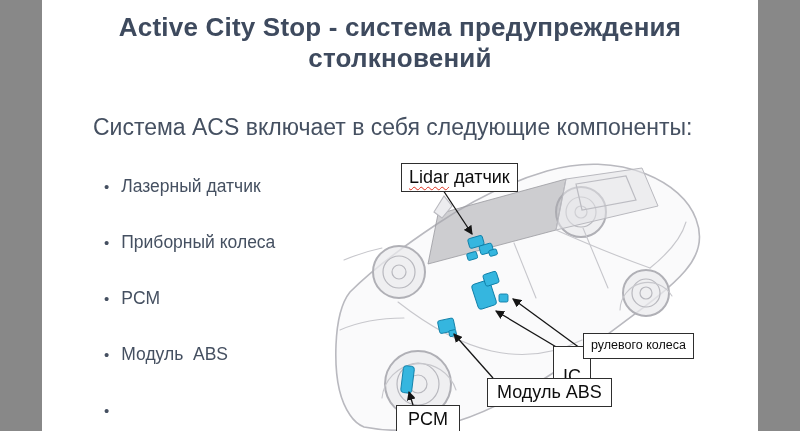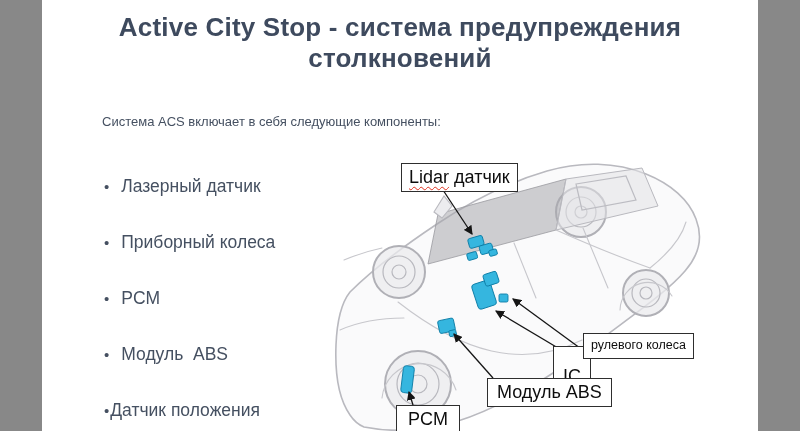--- a/index.html
+++ b/index.html
@@ -6,21 +6,21 @@
   .slide{
     position:relative;width:716px;height:431px;background:#ffffff;overflow:hidden;
     font-family:Liberation Sans, sans-serif;margin:0 auto;
   }
   .title{
     position:absolute;top:12px;left:50%;transform:translateX(-50%);
     width:670px;text-align:center;font-size:26px;font-weight:bold;
     line-height:1.18;color:var(--title-text,#3e4a5e);letter-spacing:.2px;
   }
   .intro{
-    position:absolute;left:60px;top:114px;font-size:13px;
+    position:absolute;left:51px;top:114px;font-size:23px;
     color:var(--body-text,#455061);
   }
   .bullets{position:absolute;left:62px;top:176px;width:250px;}
   .bullet-item{
     display:flex;align-items:flex-start;margin-bottom:35px;
     font-size:17.5px;line-height:21px;color:var(--body-text,#455061);
   }
   .bullet-item .marker{margin-right:12px;font-size:15px;line-height:21px;}
   .bullet-item:last-child .marker{margin-right:1px;}
   .bullet-text{white-space:pre-wrap;}
@@ -74,21 +74,20 @@
     <div class="bullet-item">
       <span class="marker">•</span>
       <span class="bullet-text">PCM</span>
     </div>
     <div class="bullet-item">
       <span class="marker">•</span>
       <span class="bullet-text">Модуль  ABS</span>
     </div>
     <div class="bullet-item">
       <span class="marker">•</span>
-      <span class="bullet-text">Датчик положения</span>
     </div>
   </div>
 
   <svg class="diagram-svg" viewBox="0 0 800 431" aria-hidden="true">
     <defs>
       <marker id="ah" viewBox="0 0 8 8" refX="7" refY="4" markerWidth="7" markerHeight="7" orient="auto-start-reverse">
         <path d="M0 0 L8 4 L0 8 Z" fill="#151515"></path>
       </marker>
     </defs>
 

